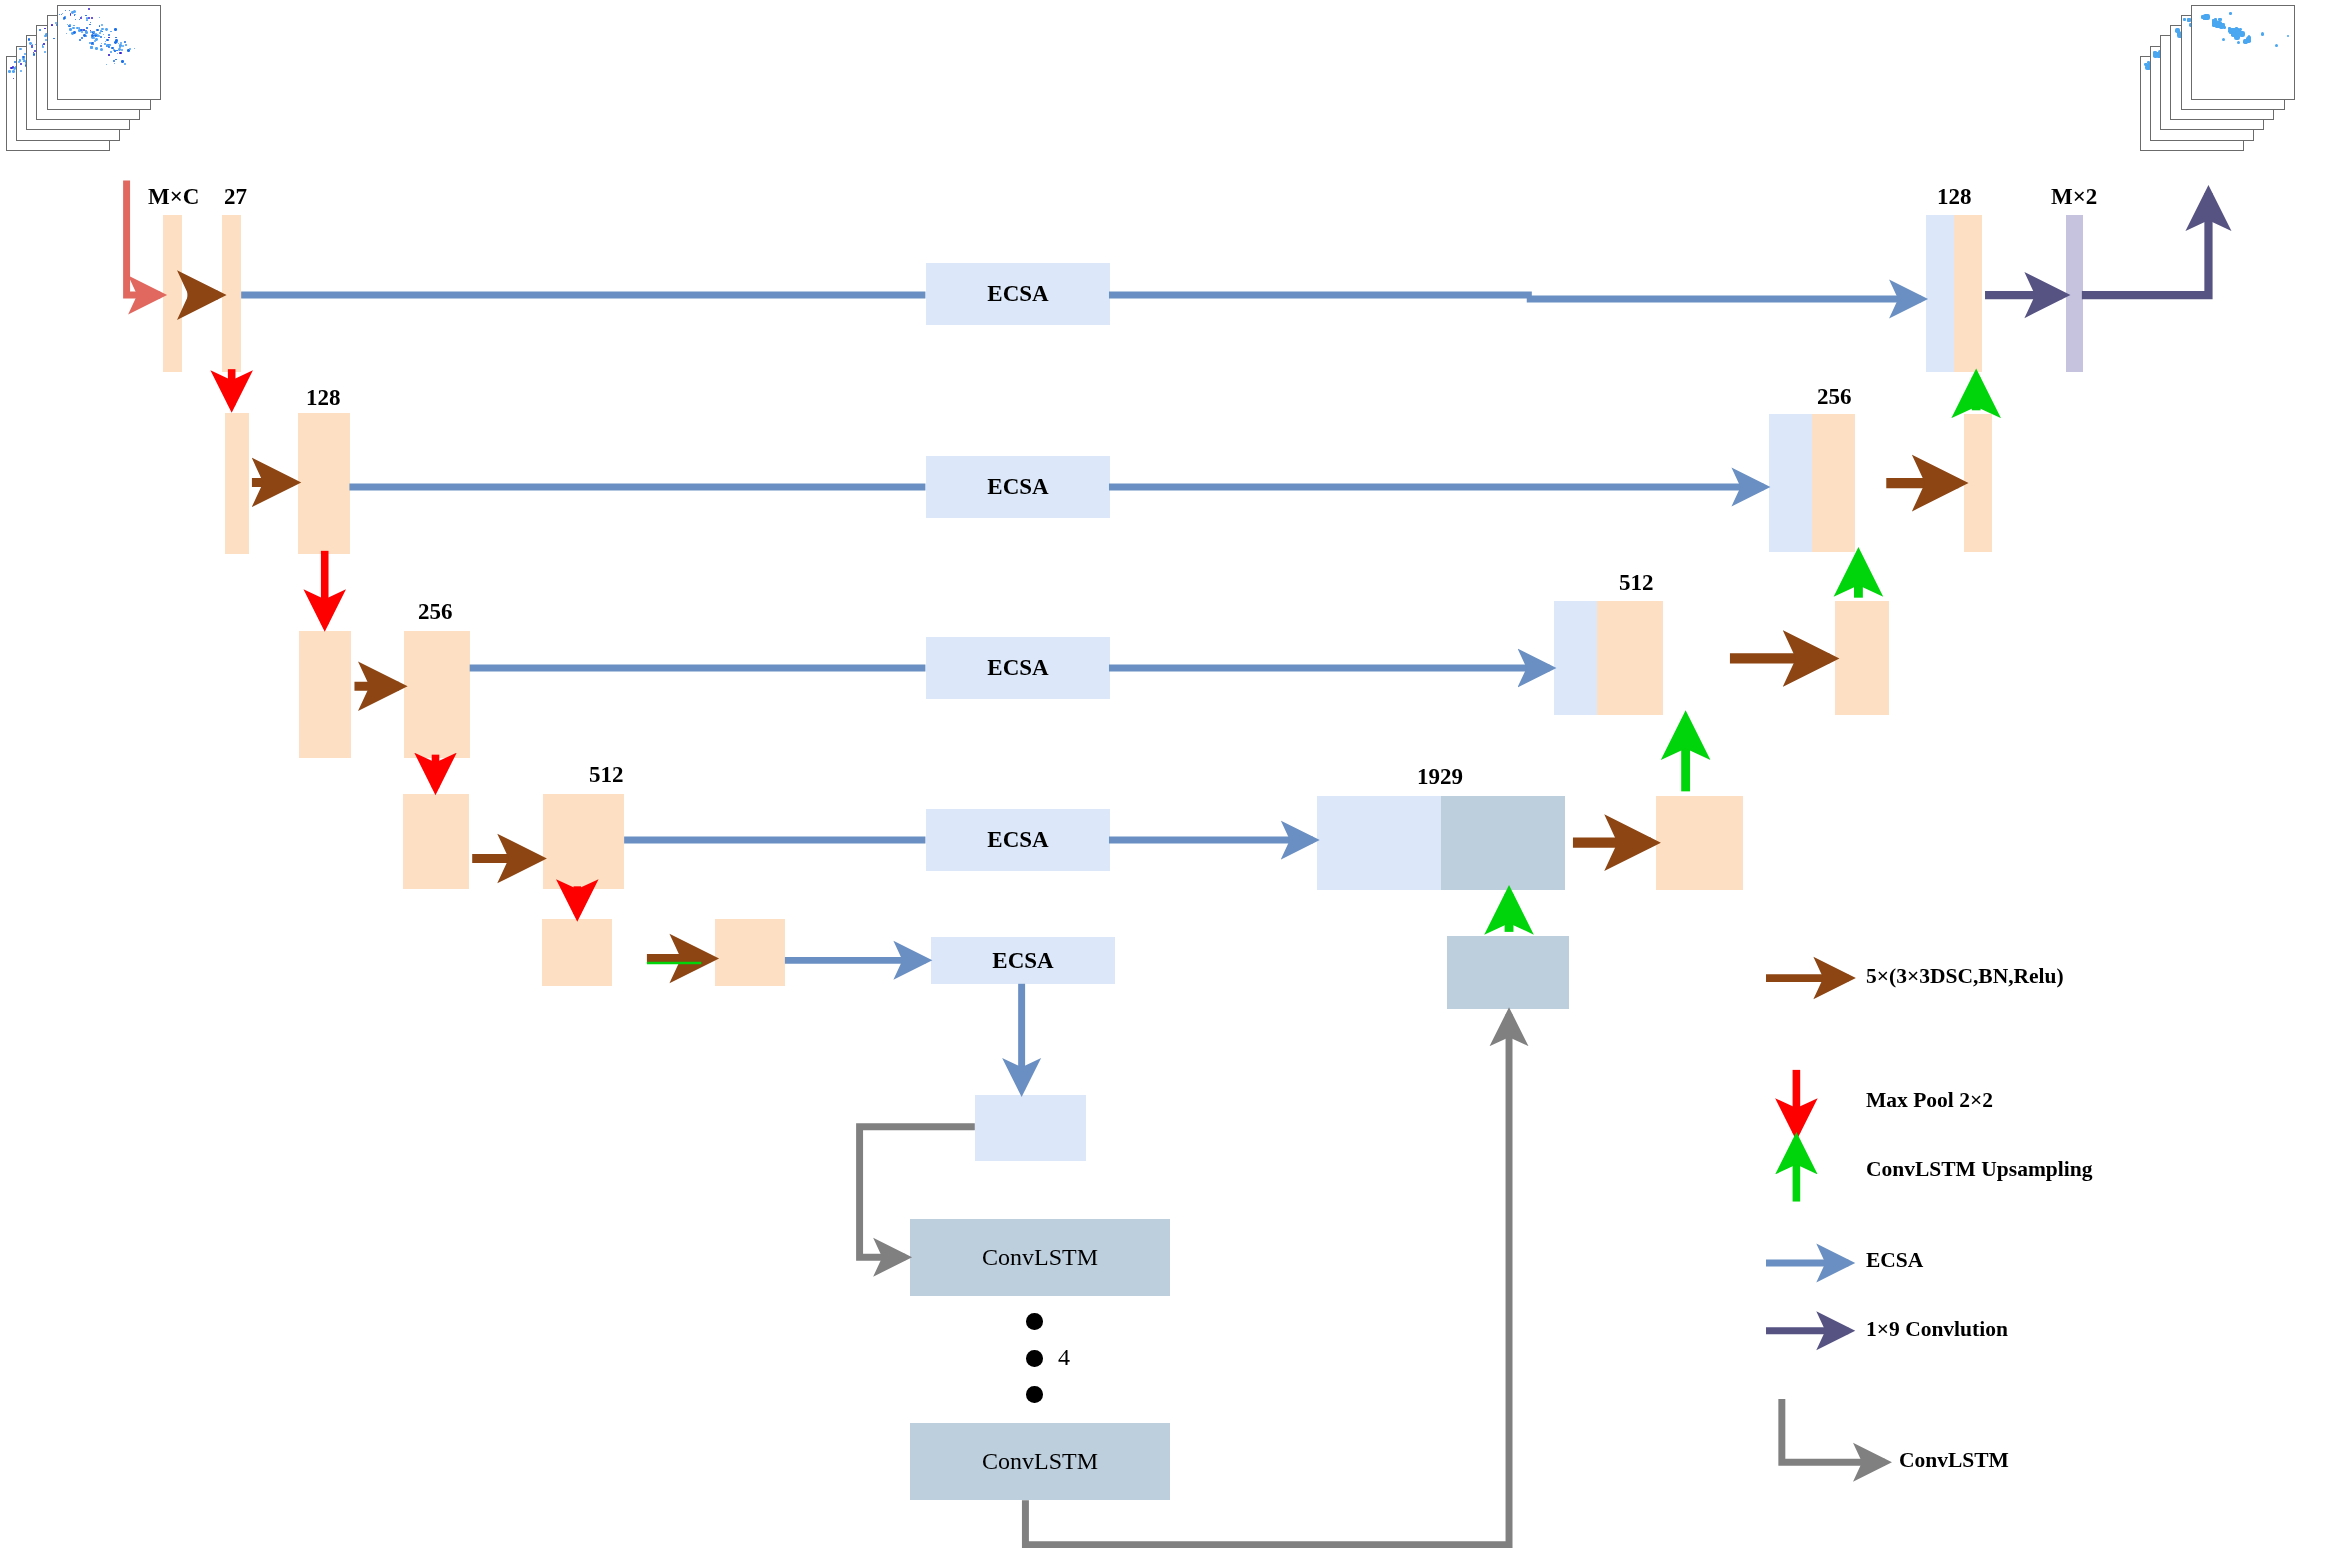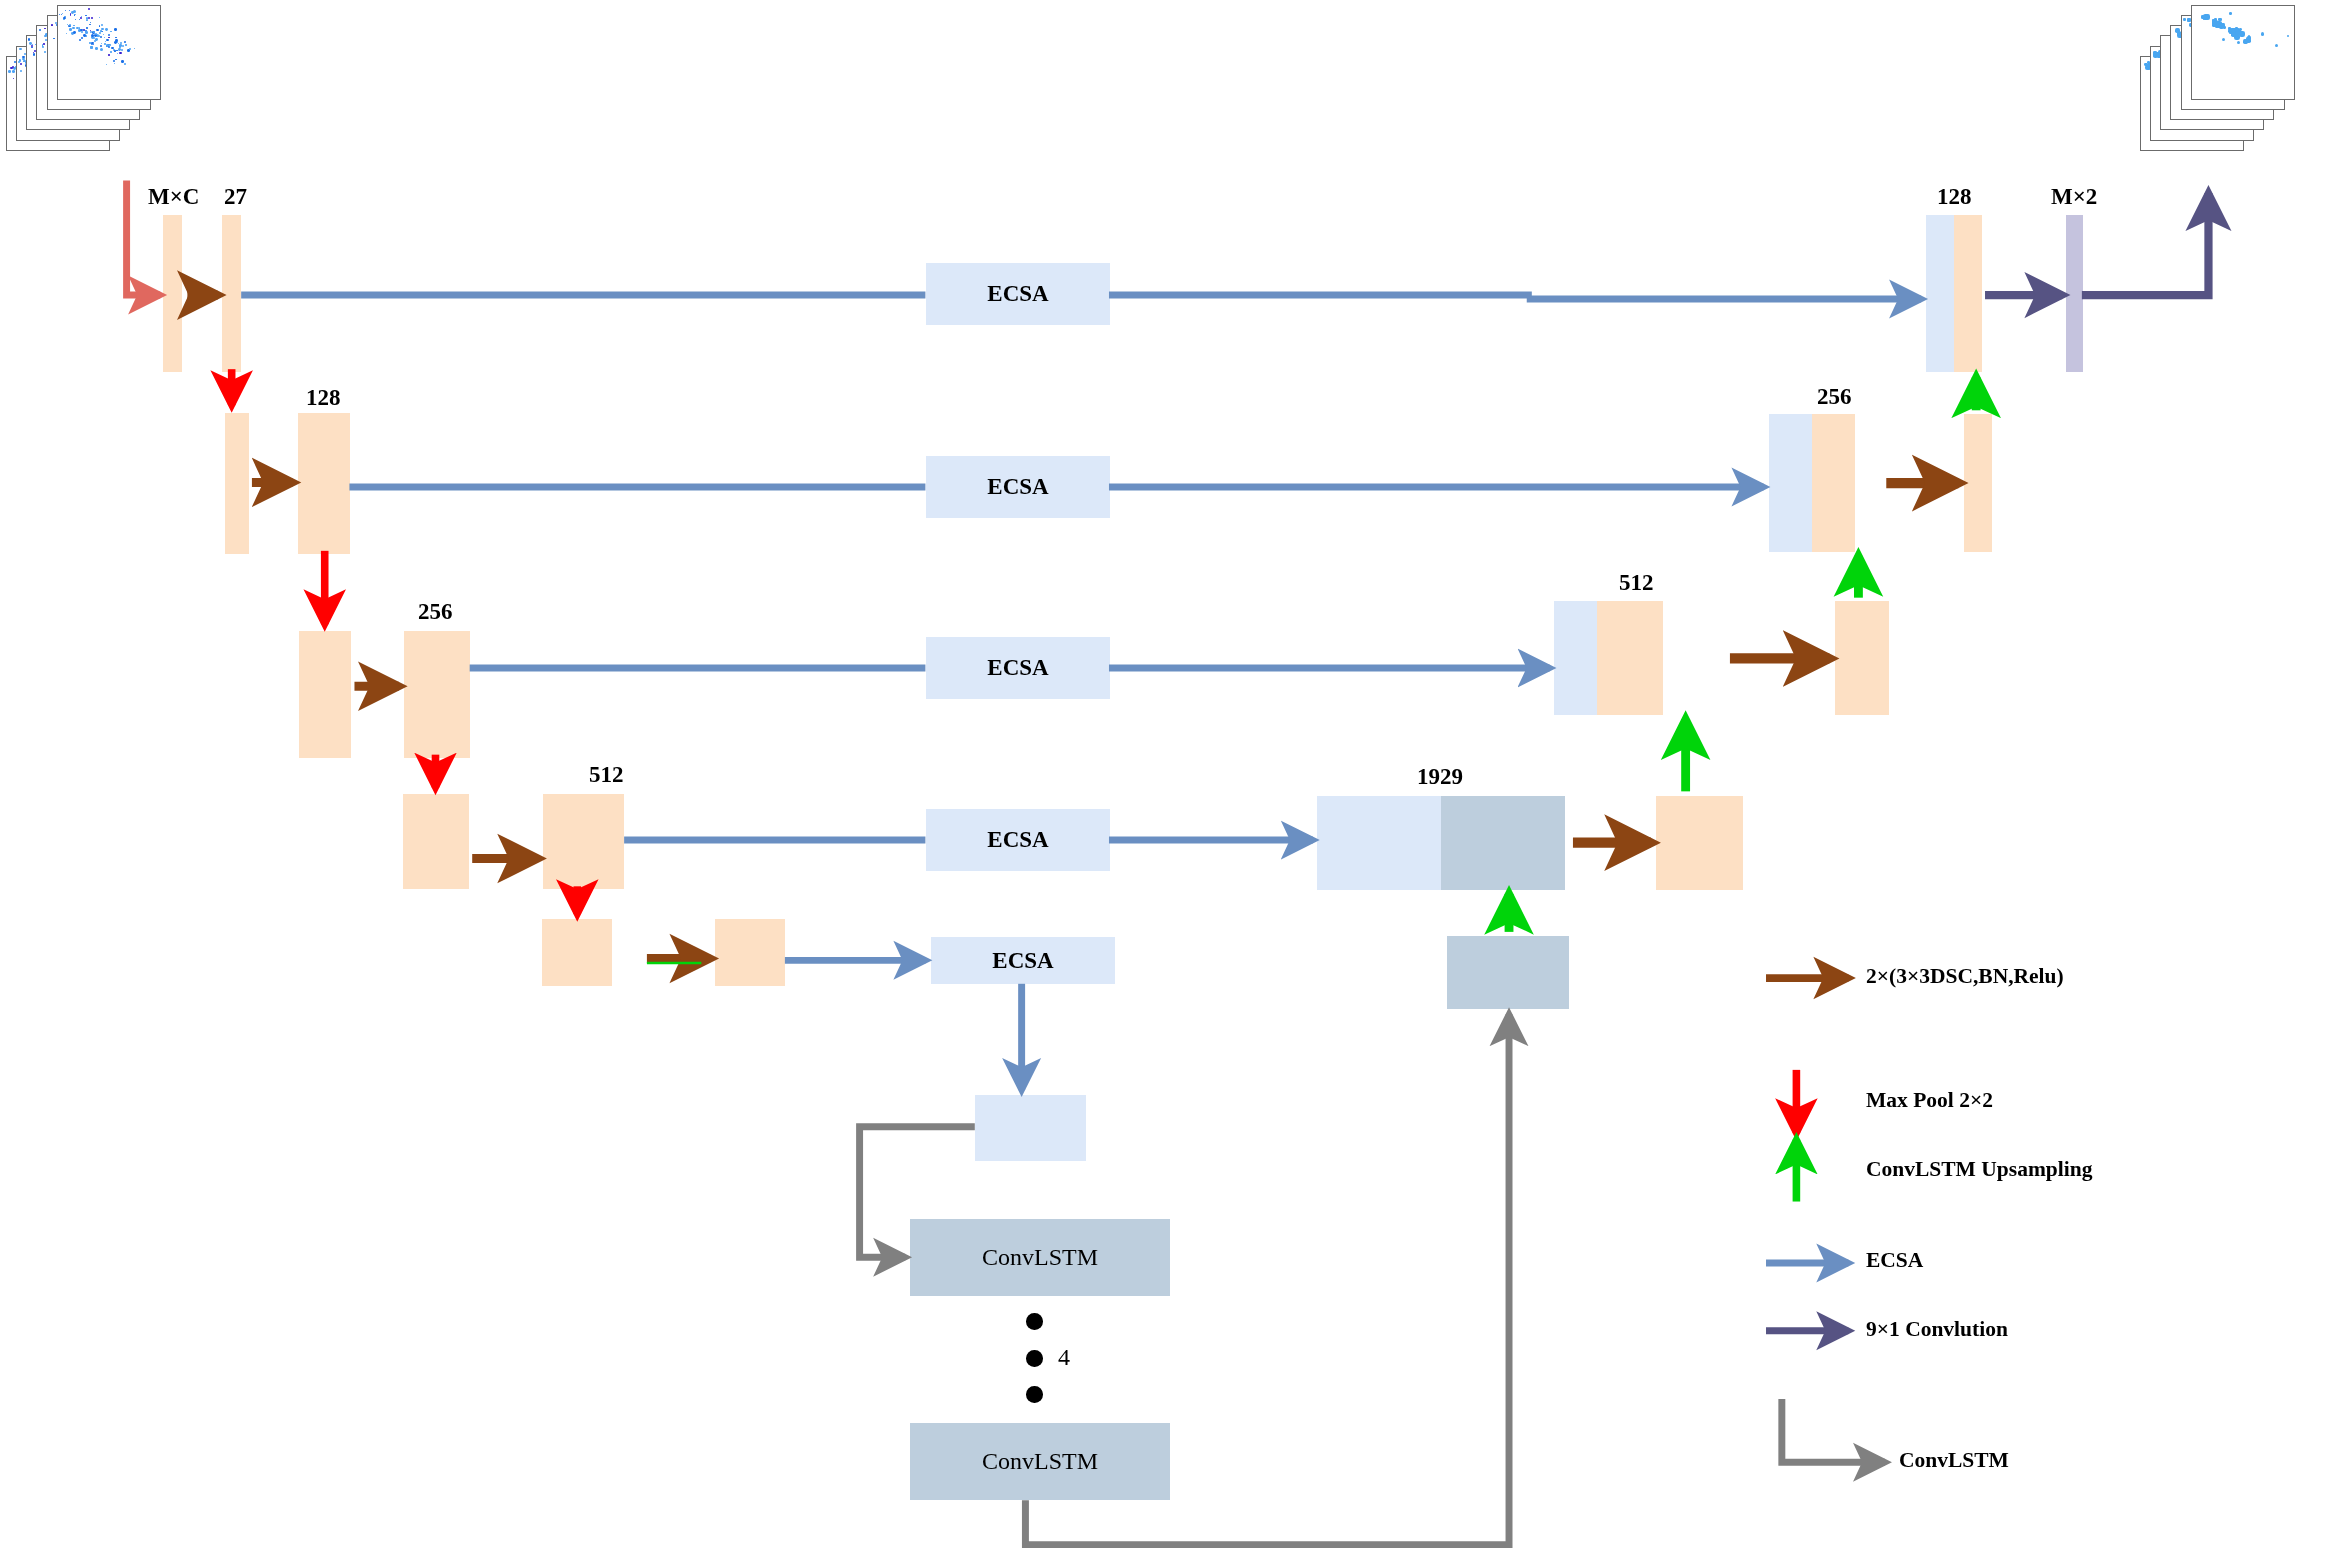--- a/index.html
+++ b/index.html
@@ -1408,21 +1408,21 @@
       <path d="M2815,2103 L2815,2103" stroke="#808080" stroke-width="0"></path>
       <path d="M2815,2105 L2815,2105" stroke="#808080" stroke-width="0"></path>
       <path d="M2815,2105 L2815,2105" stroke="#808080" stroke-width="0"></path>
       <path d="M2815,2108 L2815,2108" stroke="#808080" stroke-width="0"></path>
       <path d="M2818,2105 L2818,2105" stroke="#808080" stroke-width="0"></path>
       <path d="M2815,2106 L2815,2106" stroke="#808080" stroke-width="0"></path>
       <path d="M2815,2210 L2815,2310 L2978,2310" stroke="#808080" stroke-width="11" fill="none" marker-end="url(#mGray)"></path>
     </g>
   </svg>
 
-  <div class="legtxt" style="left:1866px;top:964px;">2×(3×3DSC,BN,Relu)</div>
+  <div class="legtxt" style="left:1866px;top:964px;">5×(3×3DSC,BN,Relu)</div>
   <div class="legtxt" style="left:1866px;top:1088px;">Max Pool 2×2</div>
   <div class="legtxt" style="left:1866px;top:1157px;">ConvLSTM Upsampling</div>
   <div class="legtxt" style="left:1866px;top:1248px;">ECSA</div>
-  <div class="legtxt" style="left:1866px;top:1317px;">9×1 Convlution</div>
+  <div class="legtxt" style="left:1866px;top:1317px;">1×9 Convlution</div>
   <div class="legtxt" style="left:1899px;top:1448px;">ConvLSTM</div>
 
 </div>
 
 
 </body></html>

